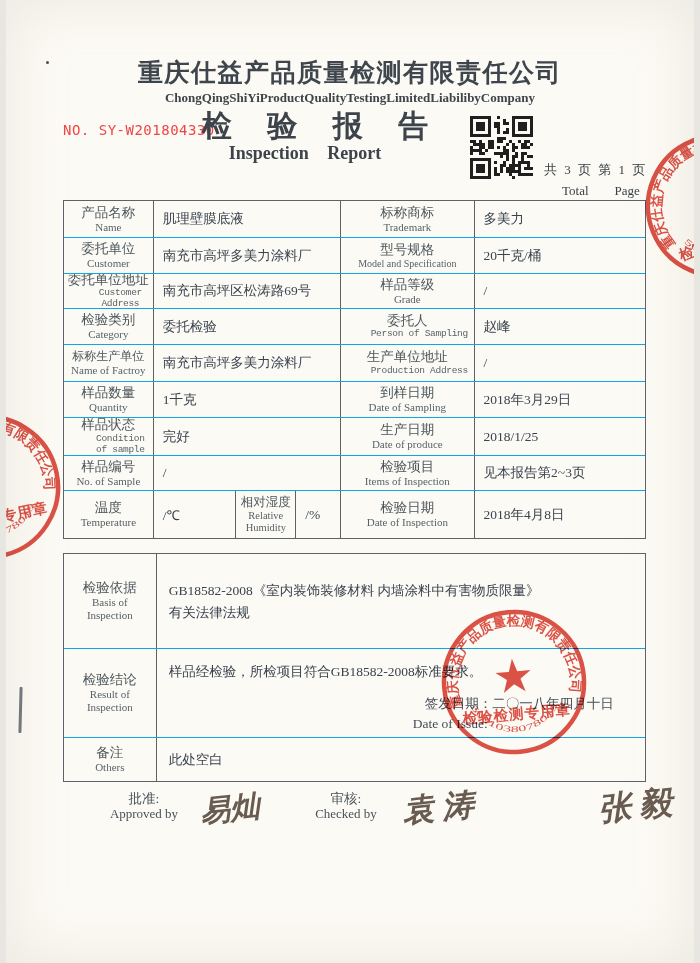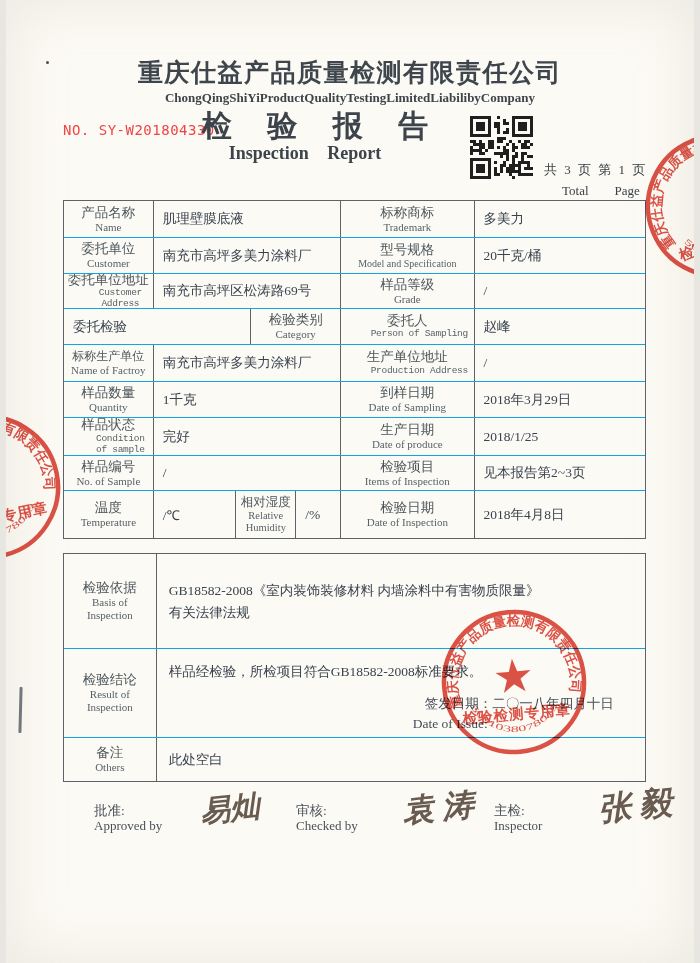--- a/index.html
+++ b/index.html
@@ -41,21 +41,21 @@
   .s1 { width:83px; }  .s2 { width:60px; }  .s3 { width:45px; }
   .sub .lbl-cn { font-size:12.5px; } .sub .lbl-en { font-size:10.5px; }
   .low1 { width:93px; } .low2 { width:490px; }
   .block-val { align-items:flex-start; justify-content:flex-start; text-align:right;
     padding:26px 14px 0 12px; font-size:13.5px; color:#39434f; line-height:22px; position:relative; }
   .block-val.result { padding-top:12px; }
   .block-val.others { justify-content:center; padding-top:0; }
   .issue-cn { position:absolute; left:268px; top:44px; font-size:13.5px; color:#444e59; }
   .issue-en { position:absolute; left:256px; top:64px; font-size:13.5px; color:#444e59; }
   
-  .sig-lbls { position:absolute; width:100px; text-align:left; font-size:13px; color:#49525a; line-height:15px;margin-top:12px; }
+  .sig-lbls { position:absolute; width:100px; text-align:center; font-size:13px; color:#49525a; line-height:15px; }
   .sig-lbls .cnl { font-size:13.5px; }
   .sig-name { position:absolute; font-weight:bold; font-style:italic; color:#55463a;
     font-size:30px; transform:rotate(-6deg); opacity:.88; white-space:nowrap; }
   
   .stamp { position:absolute; mix-blend-mode:multiply; opacity:.88; }
   .stamp text { fill:#d93a2e; font-family:"Liberation Serif", serif; }
   .st-company { font-size:13.5px; font-weight:bold; }
   .st-inner { font-size:14.5px; font-weight:bold; text-anchor:middle; letter-spacing:1px; }
   .st-star { font-size:46px; text-anchor:middle; font-family:"DejaVu Sans", sans-serif; }
   .st-serial { font-size:8.5px; }
@@ -246,25 +246,25 @@
           <span class="lbl-en mono">Customer Address</span>
         </div>
       <div class="cell c2 vcell">南充市高坪区松涛路69号</div>
       <div class="cell c3">
           <span class="lbl-cn">样品等级</span>
           <span class="lbl-en">Grade</span>
         </div>
       <div class="cell c4 vcell">/</div>
     </div>
     <div class="row" style="height:36px">
-      <div class="cell c2 vcell">委托检验</div>
       <div class="cell c1">
           <span class="lbl-cn">检验类别</span>
           <span class="lbl-en">Category</span>
         </div>
+      <div class="cell c2 vcell">委托检验</div>
       <div class="cell c3">
           <span class="lbl-cn">委托人</span>
           <span class="lbl-en mono">Person of Sampling</span>
         </div>
       <div class="cell c4 vcell">赵峰</div>
     </div>
     <div class="row" style="height:37px">
       <div class="cell c1">
           <span class="lbl-cn" style="font-size:12px">标称生产单位</span>
           <span class="lbl-en">Name of Factroy</span>
@@ -367,24 +367,20 @@
     <div>Approved by</div>
   </div>
   <div class="sig-name" style="left:194px; top:789px;">易灿</div>
 
   <div class="sig-lbls" style="left:290px; top:791px;">
     <div class="cnl">审核:</div>
     <div>Checked by</div>
   </div>
   <div class="sig-name" style="left:396px; top:786px; font-size:32px; letter-spacing:8px;">袁涛</div>
 
-  <div class="sig-lbls" style="left:488px; top:791px;">
-    <div class="cnl">主检:</div>
-    <div>Inspector</div>
-  </div>
   <div class="sig-name" style="left:592px; top:784px; font-size:33px;">张 毅</div>
 
   <svg class="stamp" style="left:428px; top:602px; transform:rotate(-5deg);" width="160" height="160" viewBox="0 0 160 160">
     <defs>
       <path id="arcA1" d="M26.4,99.5 A57,57 0 1 1 133.6,99.5"></path>
       <path id="arcA2" d="M34.7,101.1 A50,50 0 0 0 125.3,101.1"></path>
     </defs>
     <circle cx="80" cy="80" r="70" fill="none" stroke="#d93a2e" stroke-width="4.5"></circle>
     <text class="st-company"><textPath href="#arcA1" textLength="214" lengthAdjust="spacingAndGlyphs">重庆仕益产品质量检测有限责任公司</textPath></text>
     <text class="st-star" x="80" y="90">★</text>

